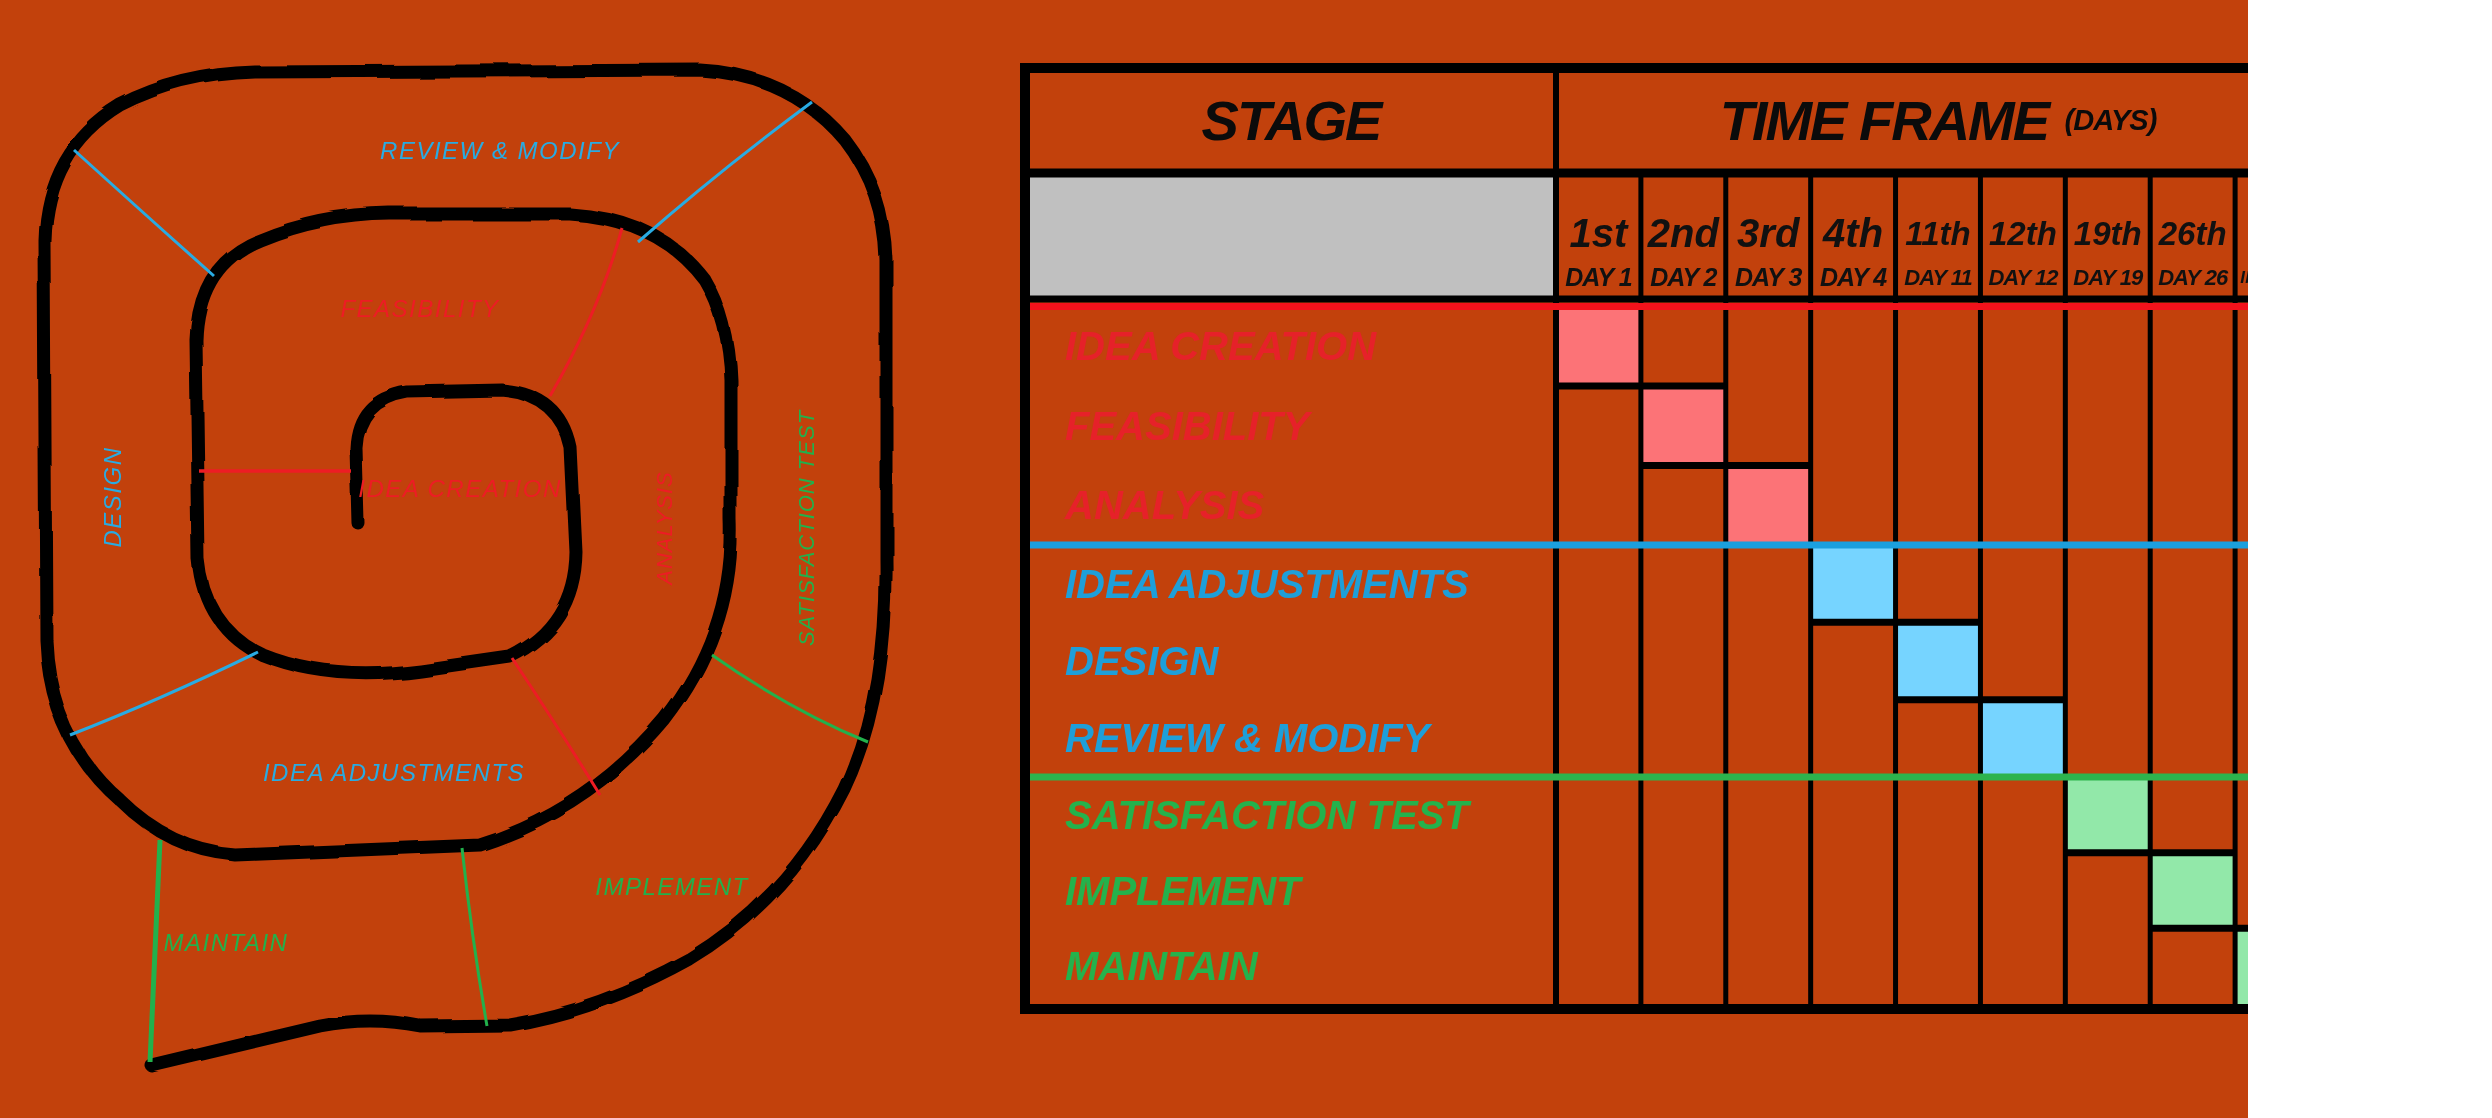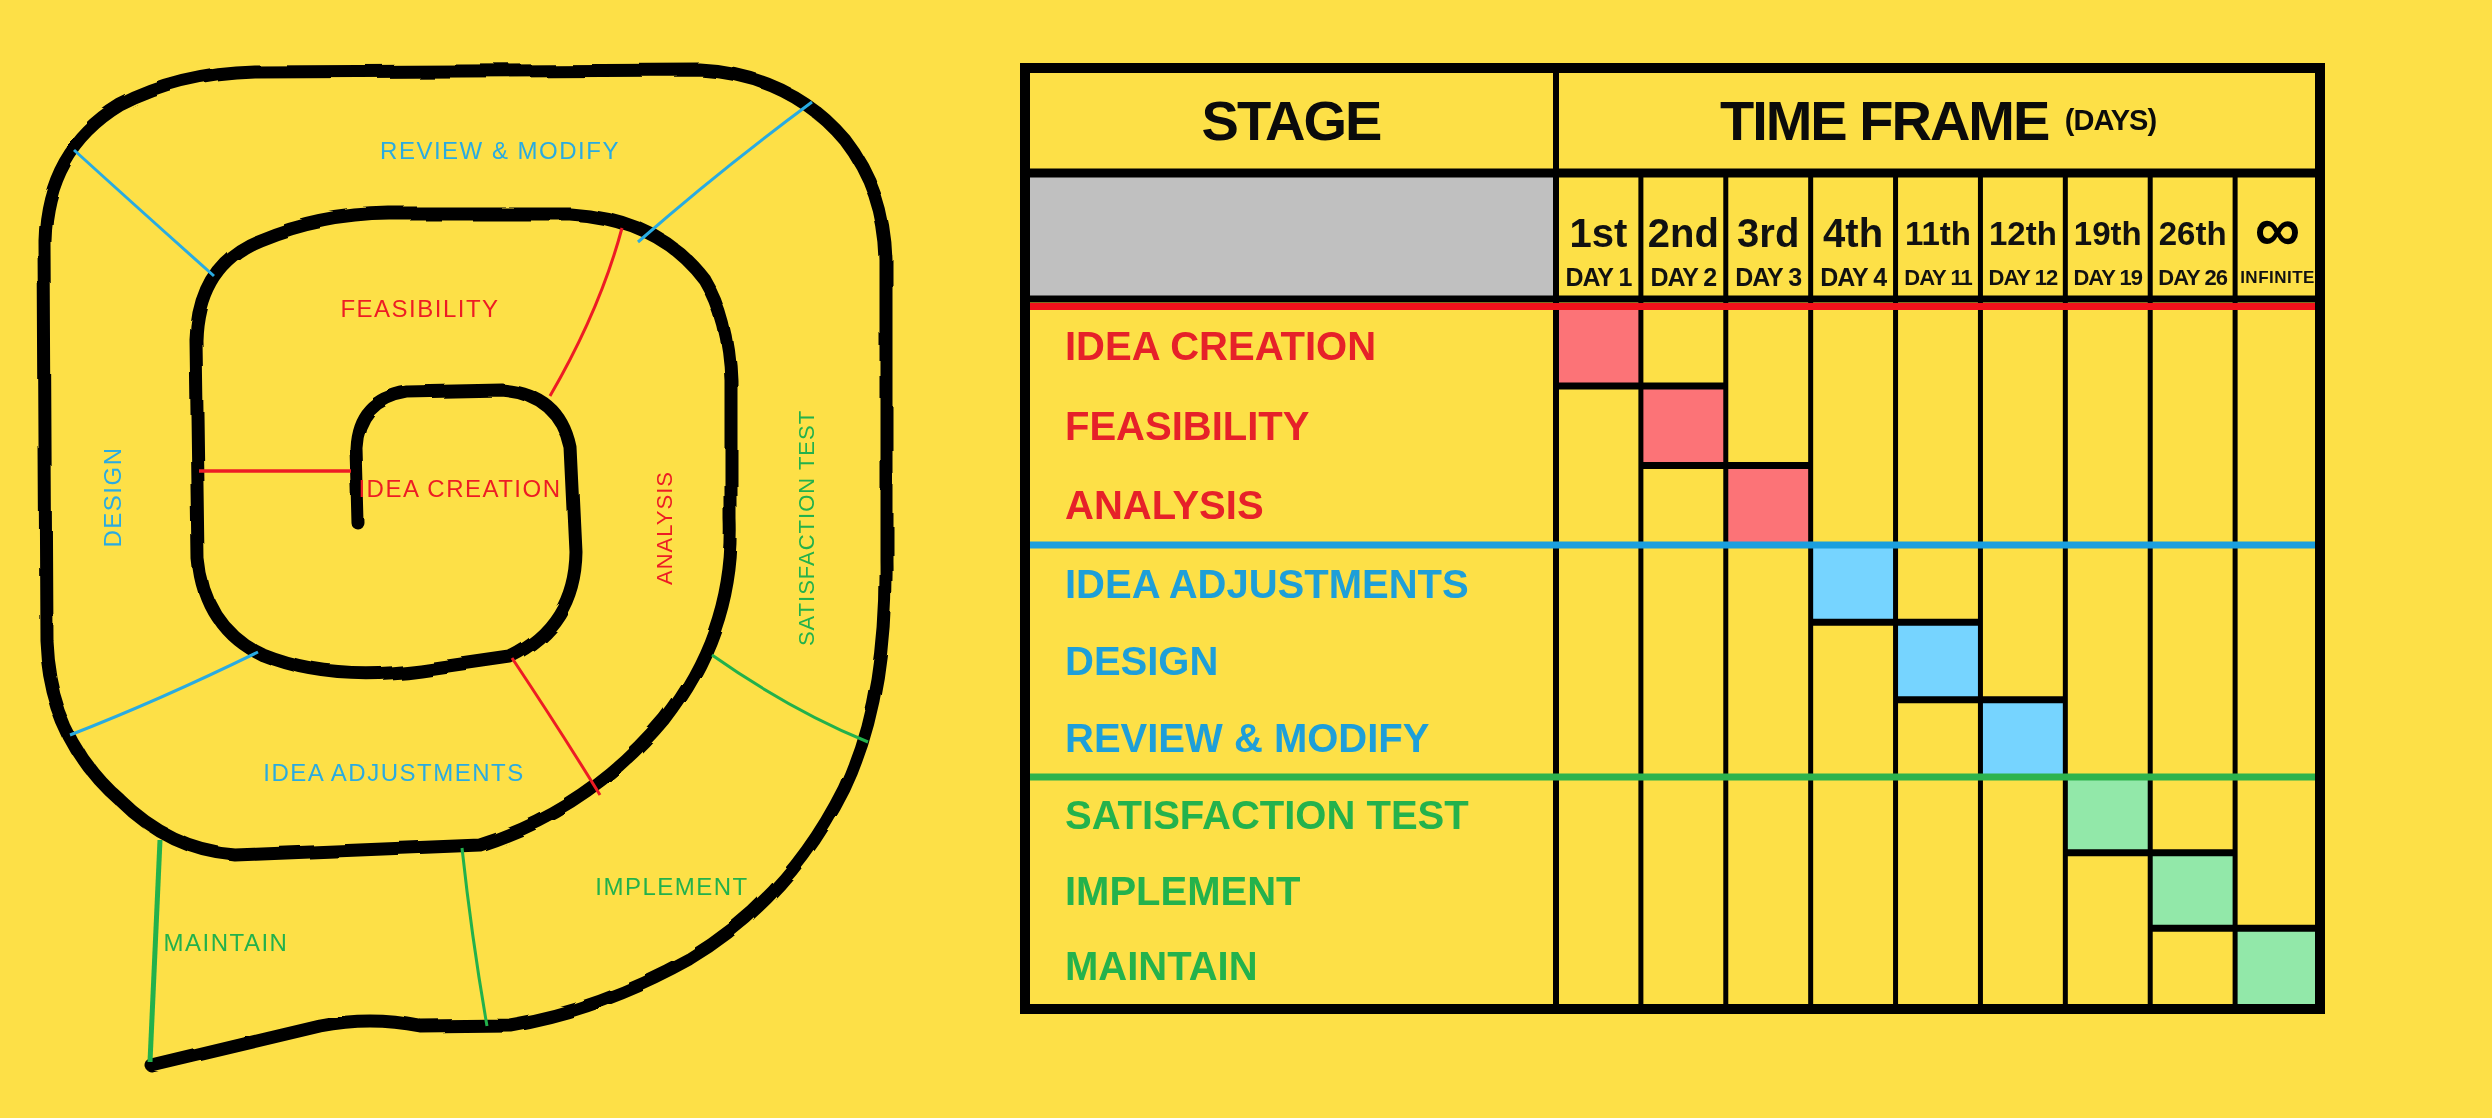--- a/index.html
+++ b/index.html
@@ -1,17 +1,17 @@
 <!DOCTYPE html>
 <html><head>
 <meta charset="utf-8">
 <style>
   html,body{margin:0;padding:0;background:#ffffff;}
-  .canvas{position:relative;width:2492px;height:1118px;background:#fde047;overflow:hidden;
-          font-family:"Liberation Sans","DejaVu Sans",sans-serif;}
+  .canvas{position:relative;width:2248px;height:1118px;background:#c2410c;overflow:hidden;
+          font-family:"Liberation Sans","DejaVu Sans",sans-serif;font-style:italic;}
   svg text{font-family:"Liberation Sans","DejaVu Sans",sans-serif;}
   .spiral-label{font-size:24px;letter-spacing:1.5px;}
   .spiral-label.small{font-size:22px;letter-spacing:1px;}
   .tbl-head-text{font-size:56px;font-weight:bold;letter-spacing:-2px;fill:#0b0b0b;}
   .tbl-head-sub{font-size:29px;font-weight:bold;letter-spacing:-1px;}
   .ord-big{font-size:40px;font-weight:bold;fill:#111;}
   .ord-small{font-size:33px;font-weight:bold;fill:#111;}
   .ord-inf{font-size:64px;font-weight:bold;fill:#000;}
   .day-big{font-size:25px;font-weight:bold;fill:#111;letter-spacing:-1px;}
   .day-small{font-size:22px;font-weight:bold;fill:#111;letter-spacing:-1px;}

